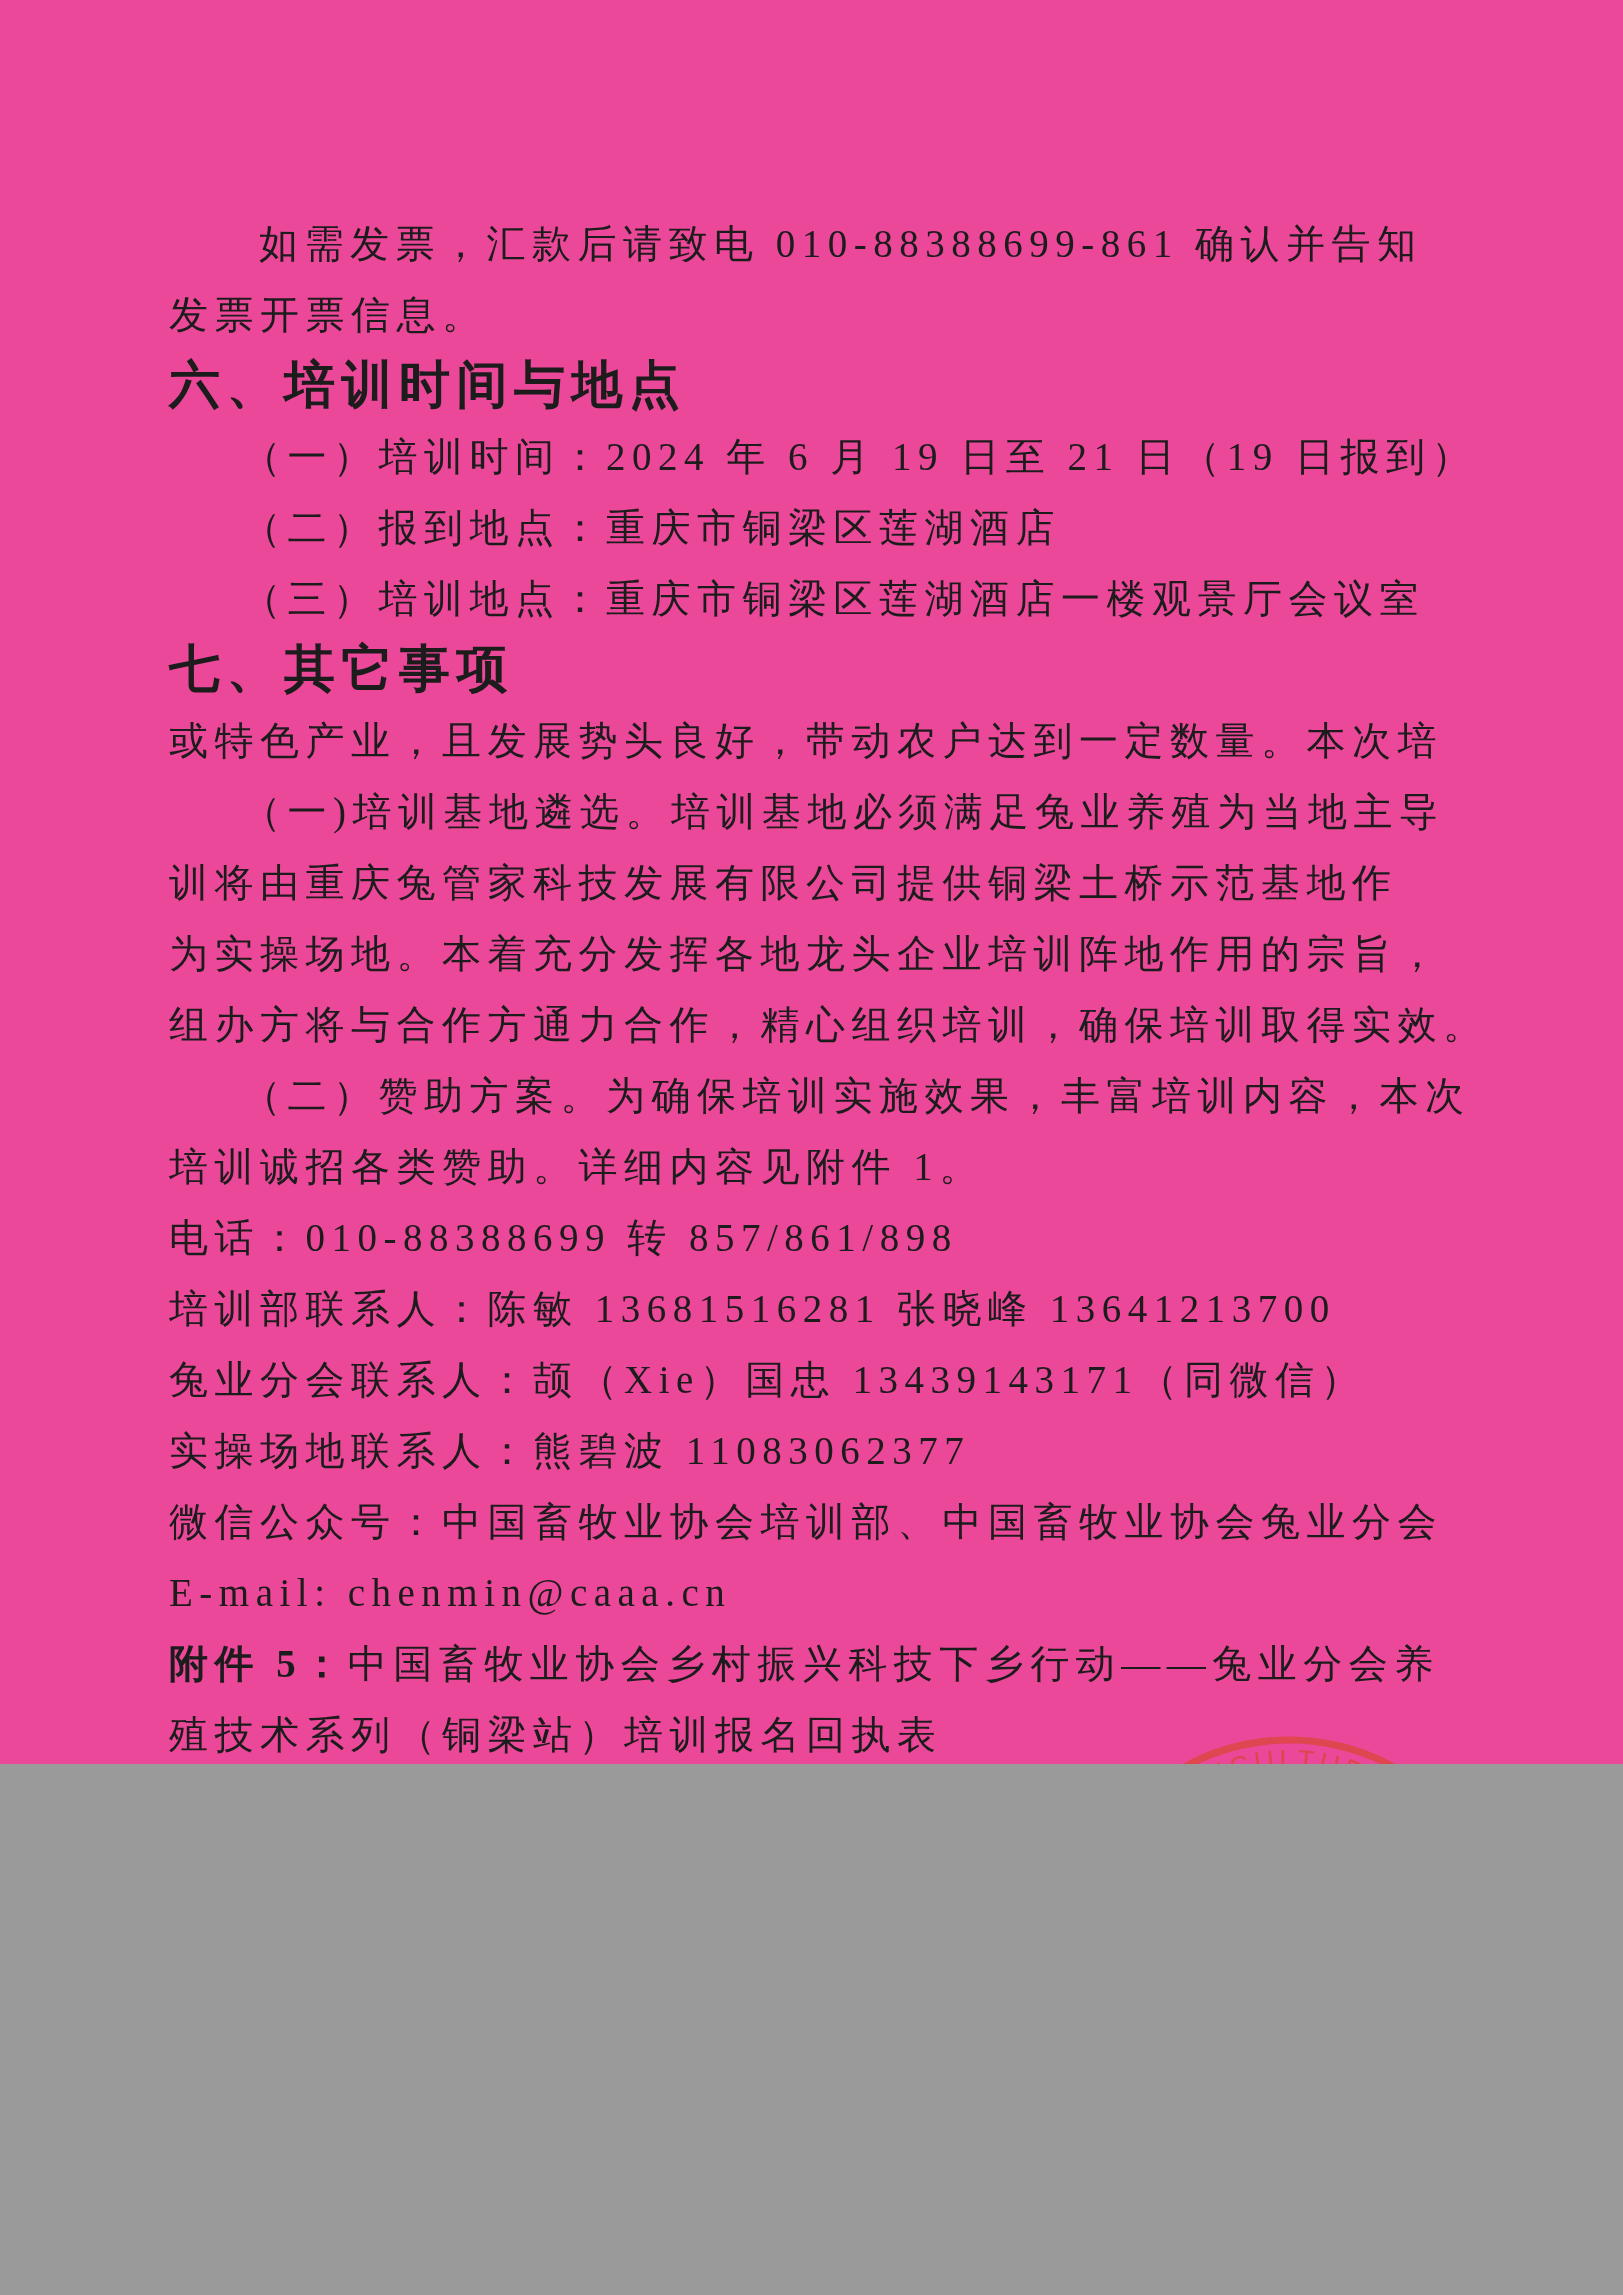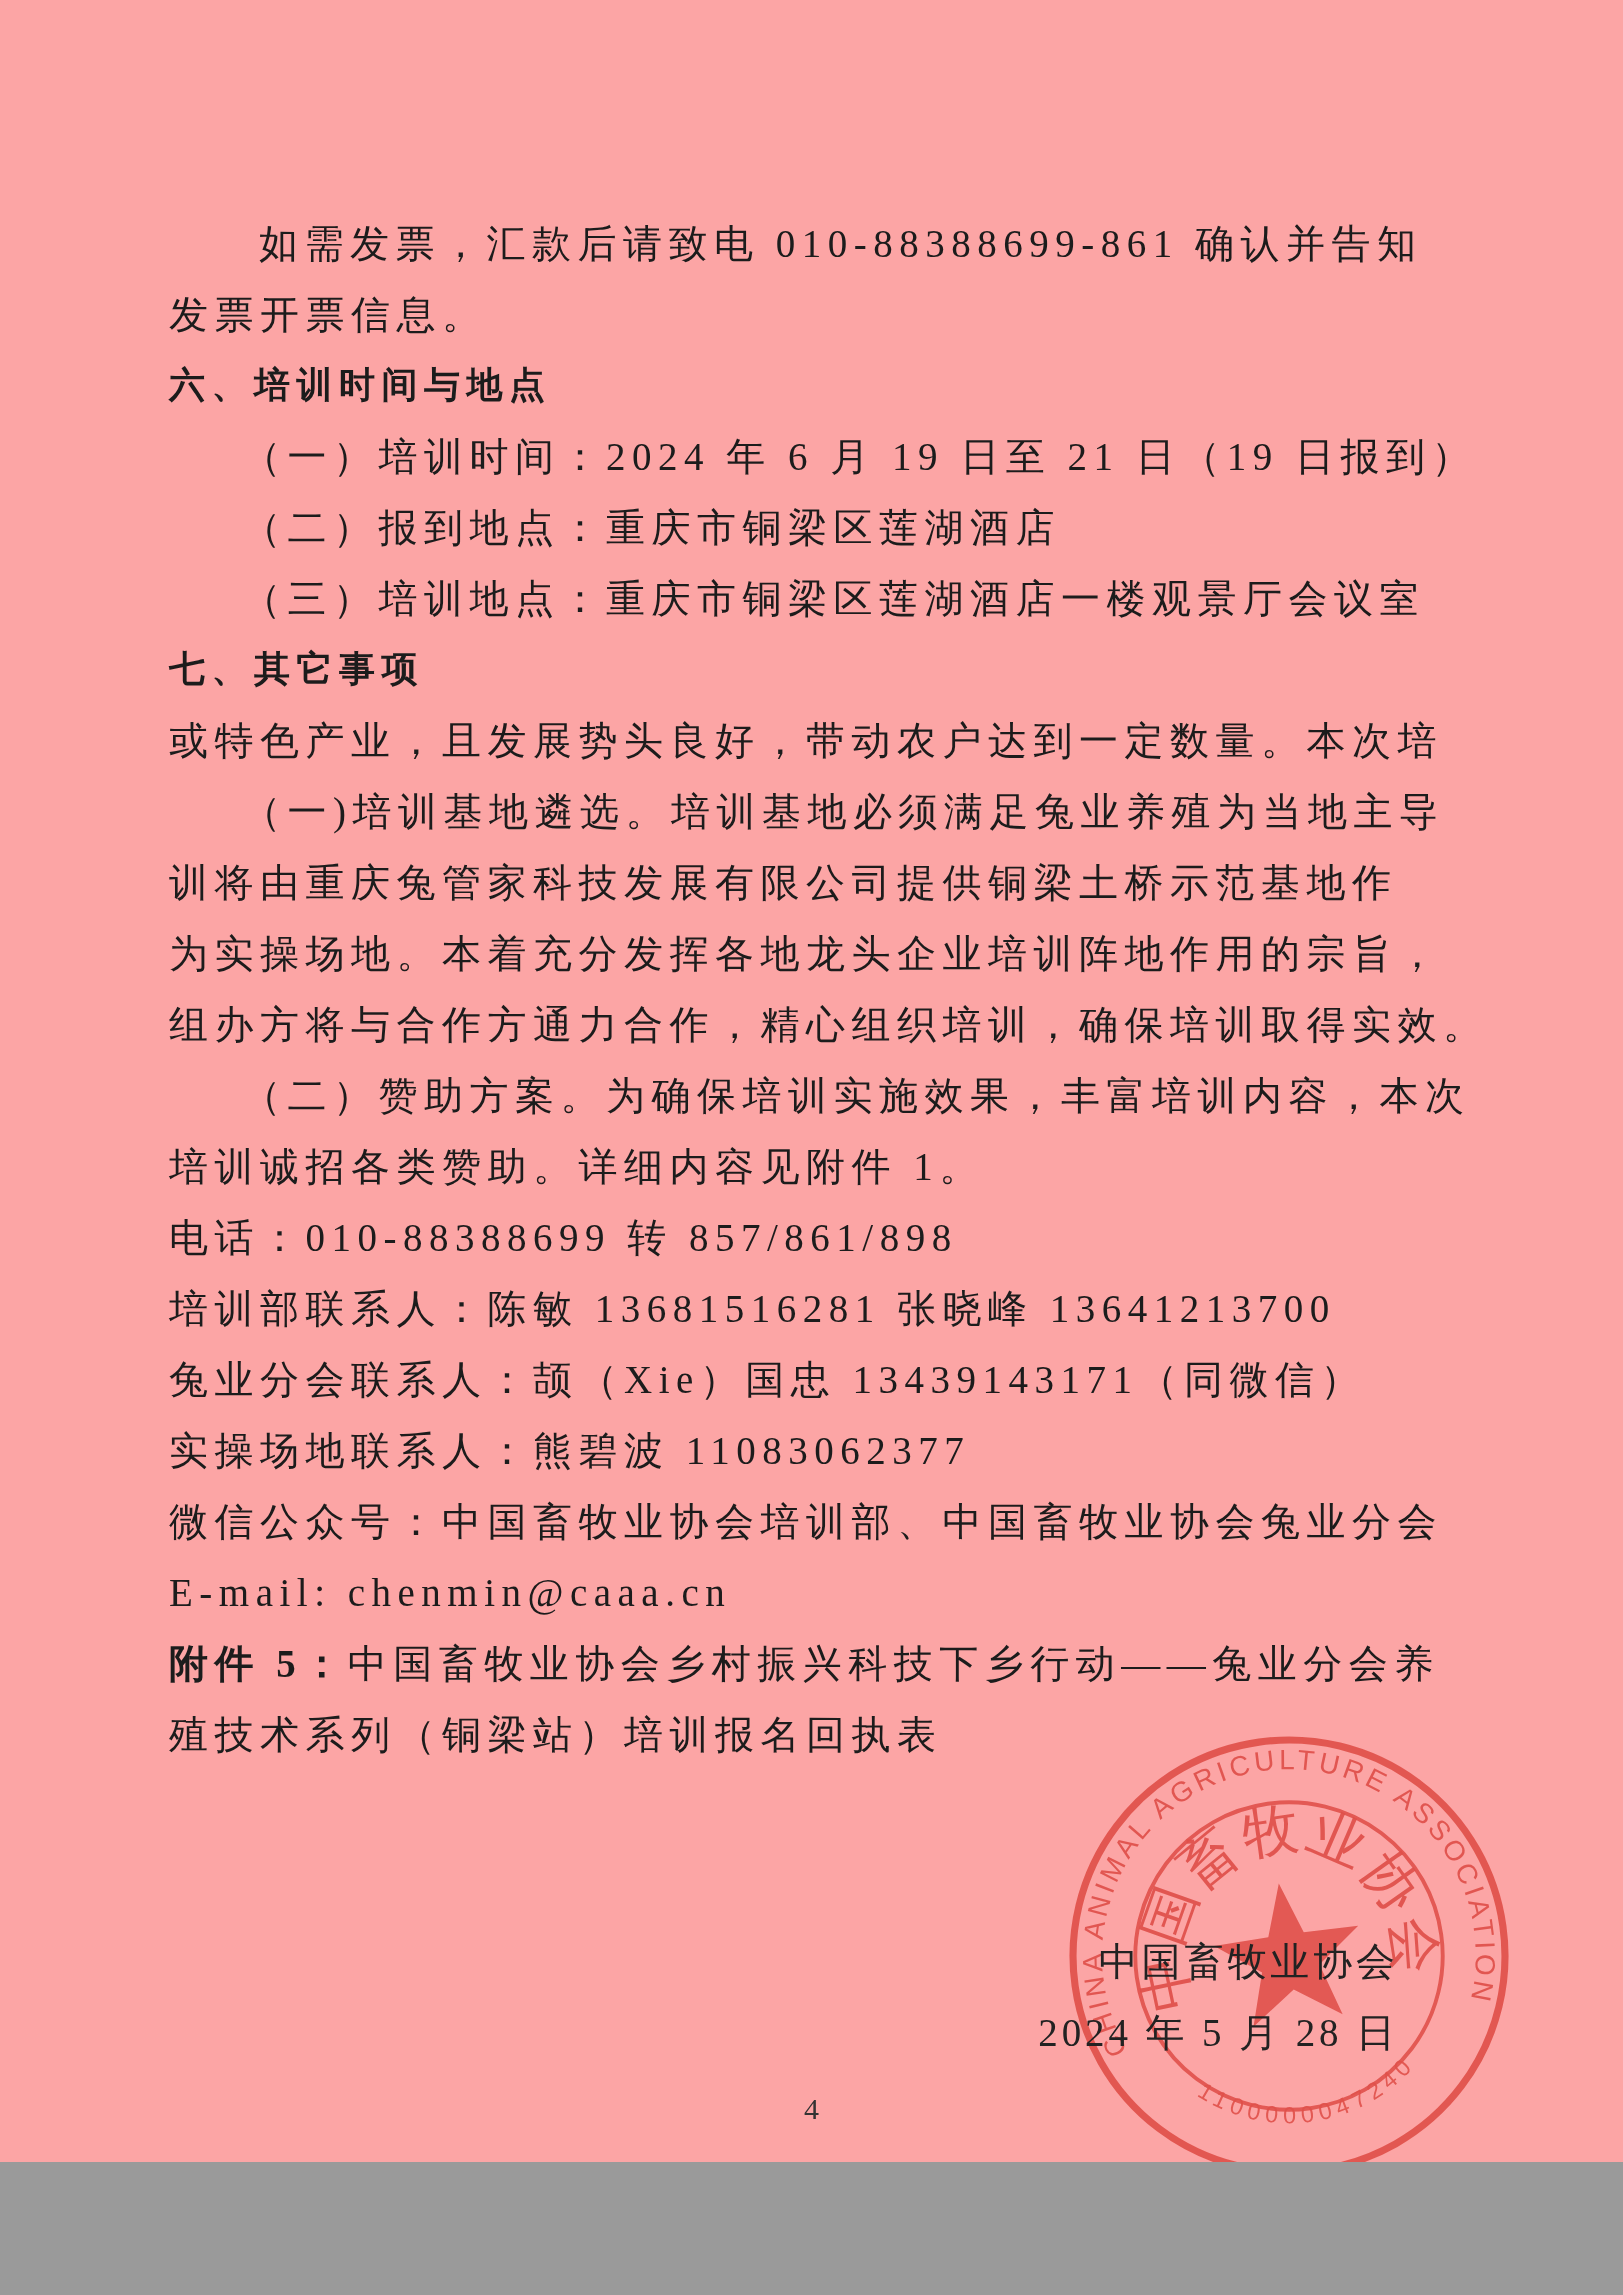--- a/index.html
+++ b/index.html
@@ -1,35 +1,35 @@
 <!DOCTYPE html>
 <html style="font-size:10.5px"><head>
 <meta charset="utf-8">
 <style>
   html,body{margin:0;padding:0;background:#9a9a9a;}
   .page{
     position:relative;
-    width:1623px;height:2162px;
-    background:#fca5a5;
+    width:1623px;height:1764px;
+    background:#ec4899;
     overflow:hidden;
     font-family:"Liberation Serif","DejaVu Serif",serif;
     color:#1c1c1c;
   }
   .body-text{
     position:absolute;
     left:169px;top:208px;width:1348px;
   }
   .doc-line{
     height:71px;line-height:71px;
     font-size:39px;letter-spacing:6.5px;
     white-space:nowrap;
   }
   .doc-line.indent{padding-left:90px;}
   .doc-line.indent-paren{padding-left:73px;}
-  .doc-line.heading{font-weight:700;font-size:36px;}
+  .doc-line.heading{font-weight:700;font-size:51px;}
   .att-label{font-weight:700;}
   .signature-block{
     position:absolute;right:224px;top:1926px;
     text-align:right;color:#222;
   }
   .sig-line{
     font-size:39px;letter-spacing:3.9px;line-height:71px;white-space:nowrap;
   }
   .page-footer{
     position:absolute;left:0;top:2092px;width:100%;

